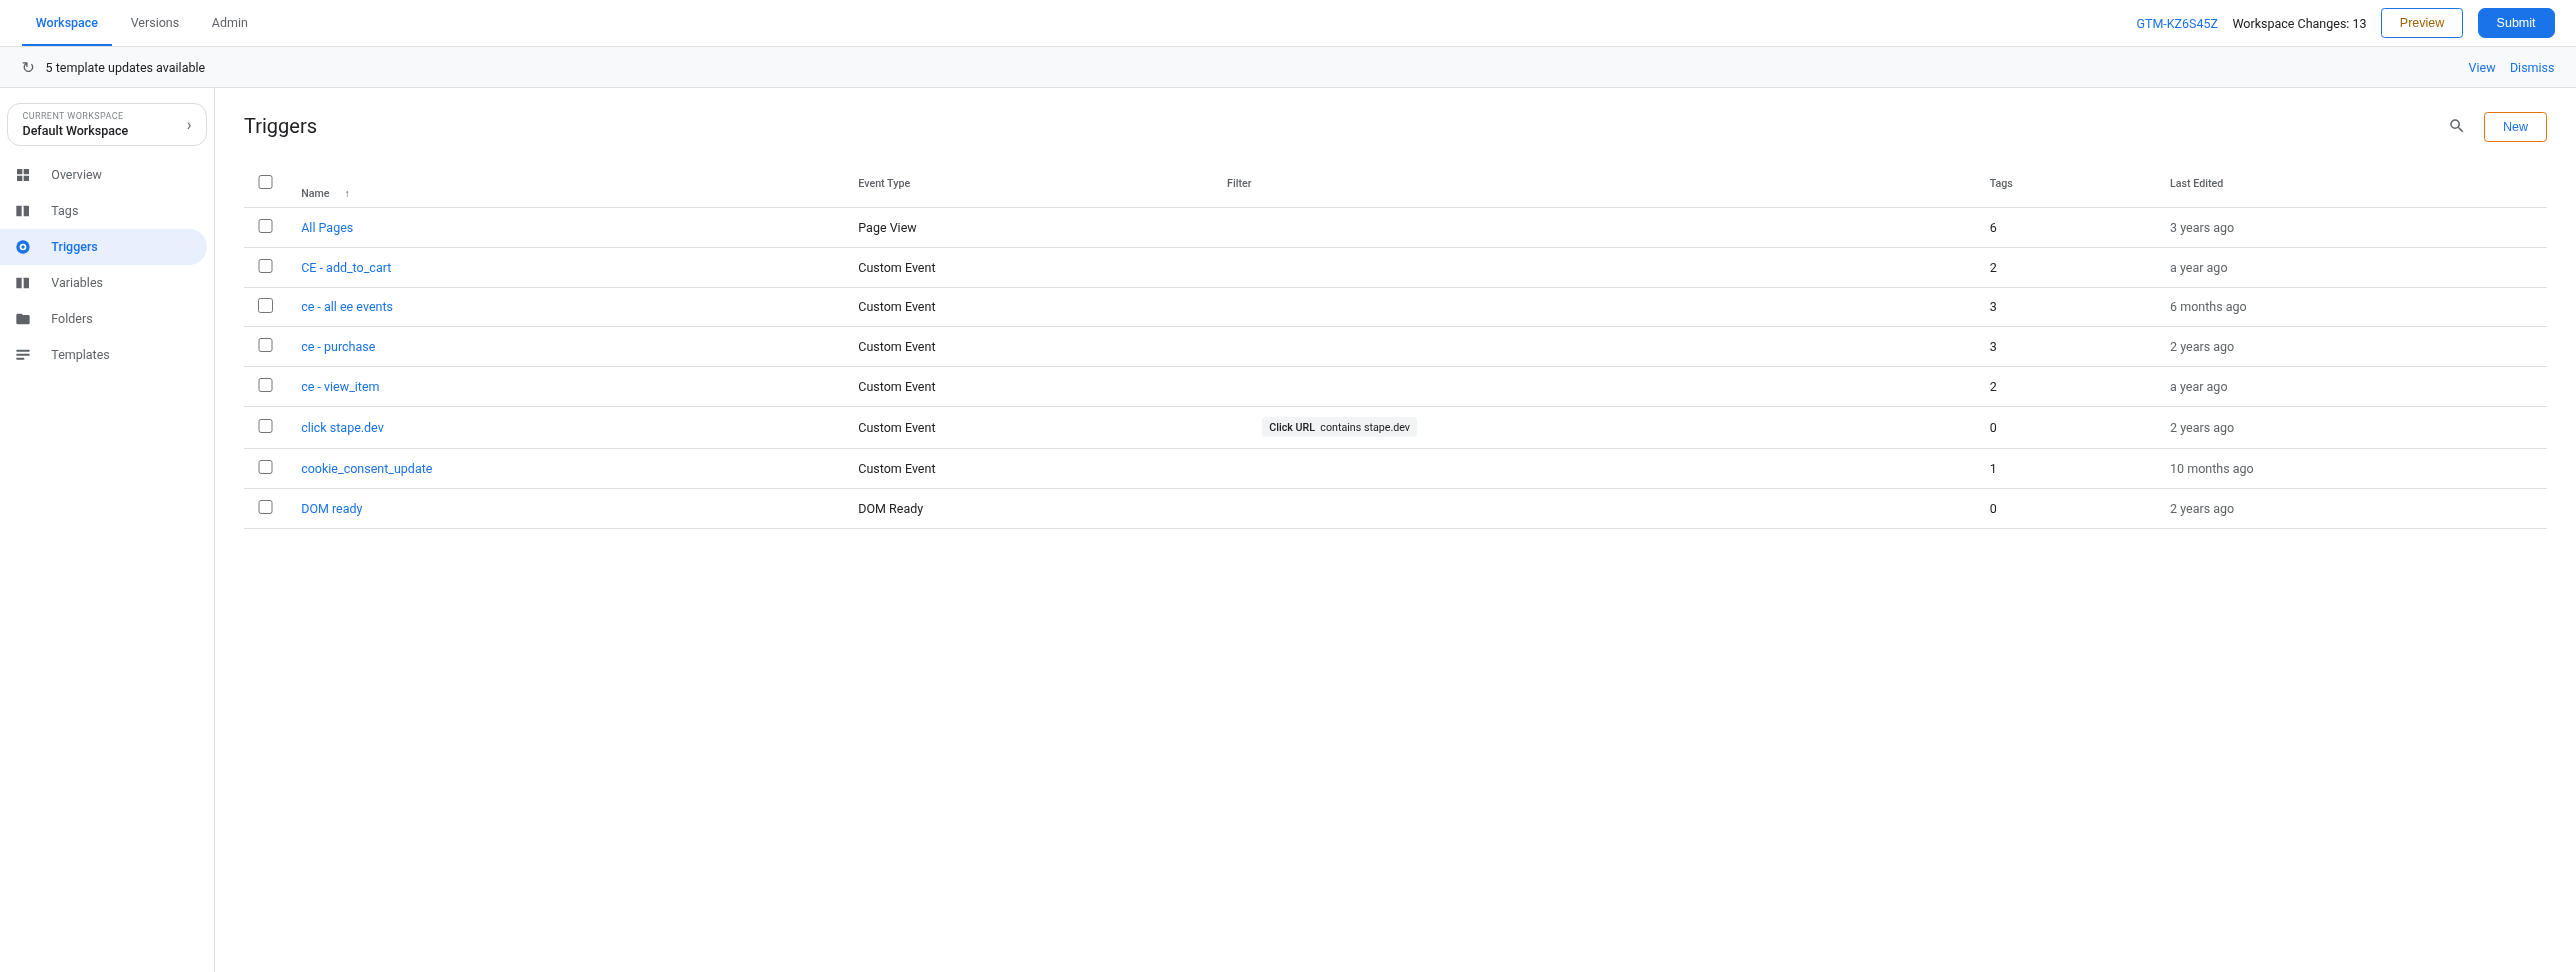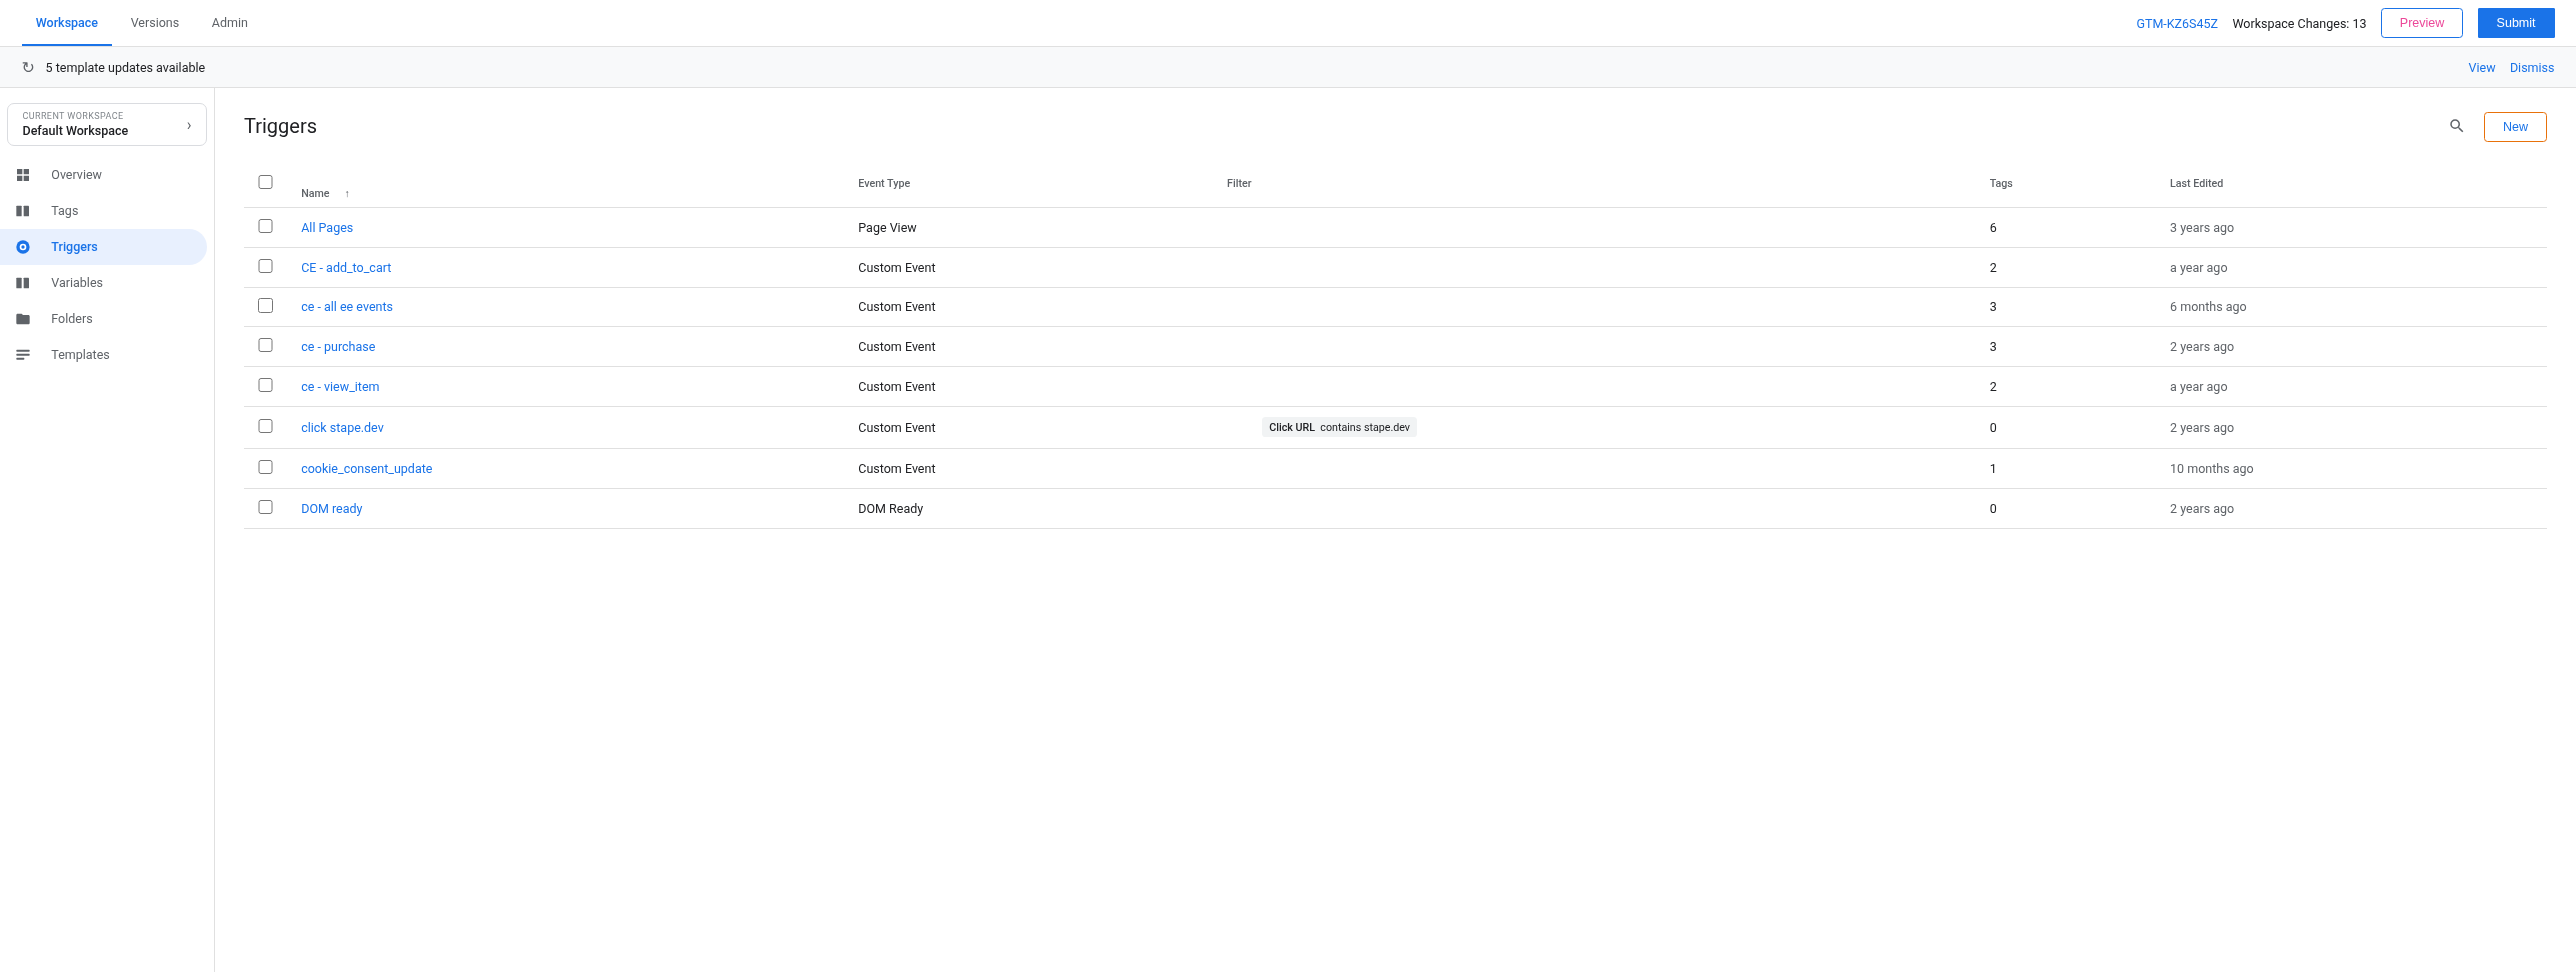--- a/index.html
+++ b/index.html
@@ -48,30 +48,30 @@
       cursor: pointer;
     }
     .workspace-changes {
       font-size: 12.5px;
       color: #202124;
     }
     .btn-preview {
       padding: 7.2px 18px;
       border: 0.9px solid #1a73e8;
       border-radius: 3.6px;
-      color: #ec4899;
+      color: #a16207;
       background: #fff;
       font-size: 12.5px;
       cursor: pointer;
       font-weight: 500;
     }
     .btn-submit {
       padding: 7.2px 18px;
       border: 0.9px solid #1a73e8;
-      border-radius: 1px;
+      border-radius: 7px;
       color: #fff;
       background: #1a73e8;
       font-size: 12.5px;
       cursor: pointer;
       font-weight: 500;
     }
 
     
     .template-banner {
       display: flex;
@@ -114,21 +114,21 @@
       padding: 14.3px 0;
       flex-shrink: 0;
     }
     .workspace-selector {
       display: flex;
       align-items: center;
       justify-content: space-between;
       padding: 7.2px 14.3px;
       margin: 0 7.2px 10.7px 7.2px;
       border: 0.9px solid #dadce0;
-      border-radius: 7px;
+      border-radius: 13px;
       cursor: pointer;
     }
     .workspace-label {
       font-size: 9px;
       color: #80868b;
       text-transform: uppercase;
       letter-spacing: 0.4px;
       margin-bottom: 1.8px;
     }
     .workspace-name {

